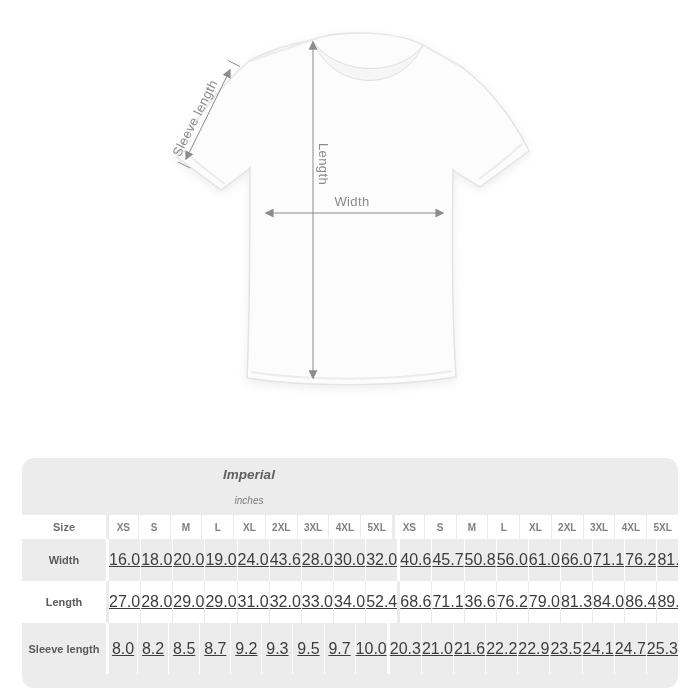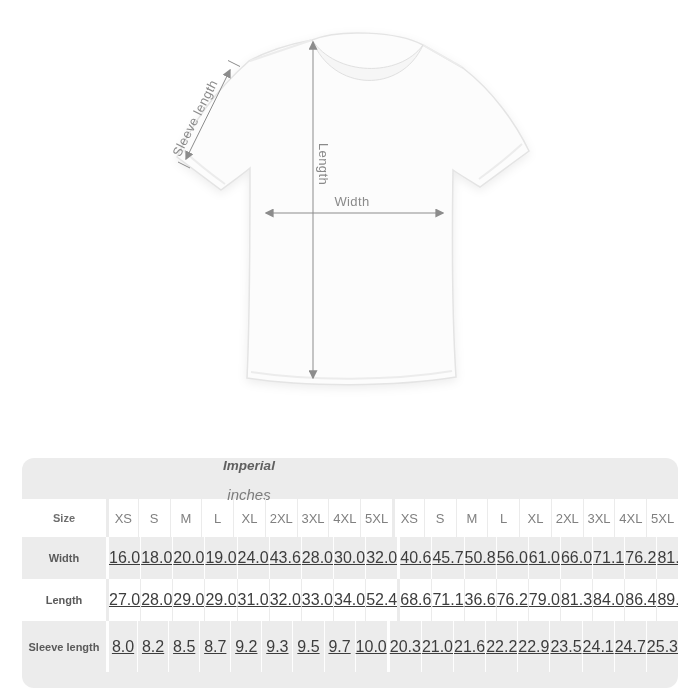--- a/index.html
+++ b/index.html
@@ -22,39 +22,39 @@
   .heading .subtitle { margin-top: 6px; font-size: 11.5px; font-style: italic; color: #555; }
 
   
   .size-table {
     position: absolute; left: 22px; top: 458px; width: 656px; height: 230px;
     background: #ececec; border-radius: 12px; overflow: hidden;
   }
   .trow { display: grid; grid-template-columns: 84px repeat(18, 1fr); align-items: stretch; }
   .trow > * { display: flex; align-items: center; justify-content: center; text-align: center; }
 
-  .unit-row { display: grid; grid-template-columns: 84px 1fr 1fr; height: 41px; border-radius: 26px; }
+  .unit-row { display: grid; grid-template-columns: 84px 1fr 1fr; height: 57px; border-radius: 26px; }
   .unit-block { display: flex; flex-direction: column; align-items: center; justify-content: center; }
   .unit-name { font-size: 13.5px; font-weight: 700; font-style: italic; color: #5f5f5f; }
-  .unit-sub { margin-top: 13px; font-size: 15px; font-style: italic; color: #7c7c7c; }
-
-  .sizes-row { height: 38px; }
+  .unit-sub { margin-top: 13px; font-size: 10px; font-style: italic; color: #7c7c7c; }
+
+  .sizes-row { height: 24px; }
   .data-row { height: 42px; }
   .last-row { height: 51px; }
 
   .row-white { background: #fff; --sep: #ebebeb; }
   .row-gray { background: #ececec; --sep: rgba(255,255,255,.95); }
   .trow > * { border-left: 1px solid var(--sep); }
   .trow > :first-child { border-left: none; }
   .trow > :nth-child(2) { border-left-width: 3px; }
   .trow > :nth-child(11) { border-left-width: 3px; }
 
   .rlabel { font-size: 11px; font-weight: 700; color: #5a5a5a; }
   .size-label { color: #6e6e6e; }
-  .sizes-row .cell { font-size: 13px; font-weight: 400; color: #808080; }
+  .sizes-row .cell { font-size: 10px; font-weight: 700; color: #808080; }
   .data-row .cell, .last-row .cell { font-size: 16px; color: #3d3d3d; text-decoration: underline; }
 </style>
 </head>
 <body>
 
 <div class="canvas">
 
   <div class="figure">
     <svg viewBox="0 0 700 405">
       <defs>

